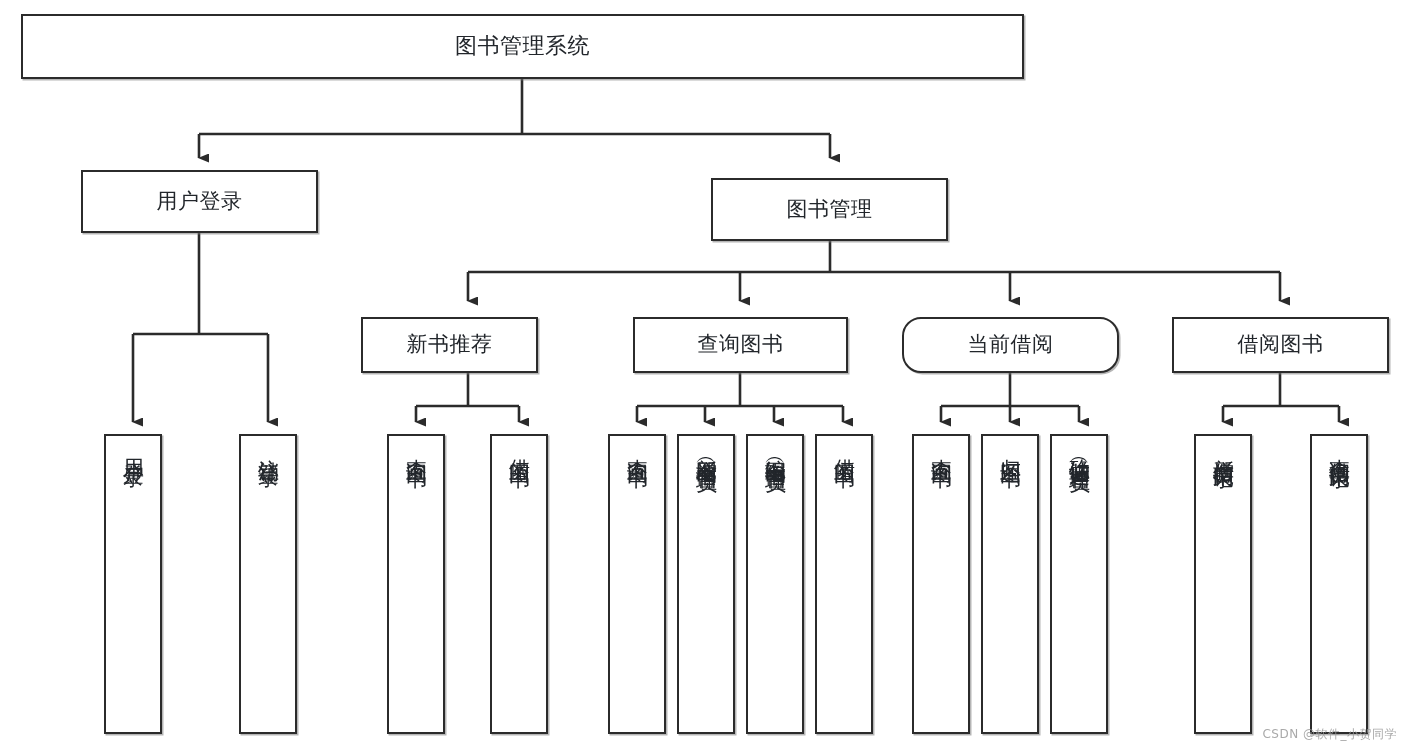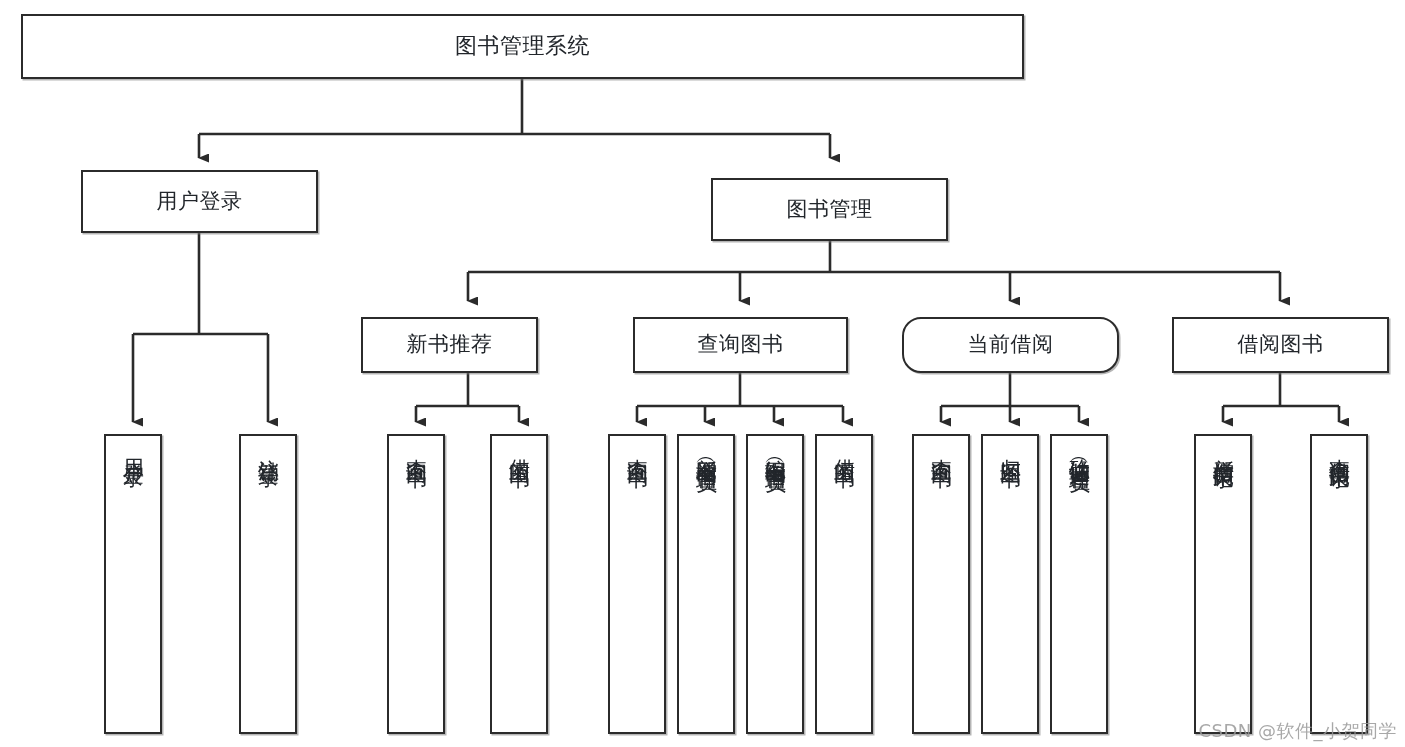--- a/index.html
+++ b/index.html
@@ -60,21 +60,21 @@
     line-height: 1;
     white-space: nowrap;
   }
   .node.leaf.tall-text .node-label {
     letter-spacing: 2px;
   }
   #watermark {
     position: absolute;
     right: 8px;
     bottom: 4px;
-    font-size: 18px;
+    font-size: 12px;
     color: #9a9a9a;
     opacity: 0.85;
     white-space: nowrap;
     letter-spacing: 0.5px;
   }
 </style>
 </head>
 <body>
 
 <div id="diagram-root">

